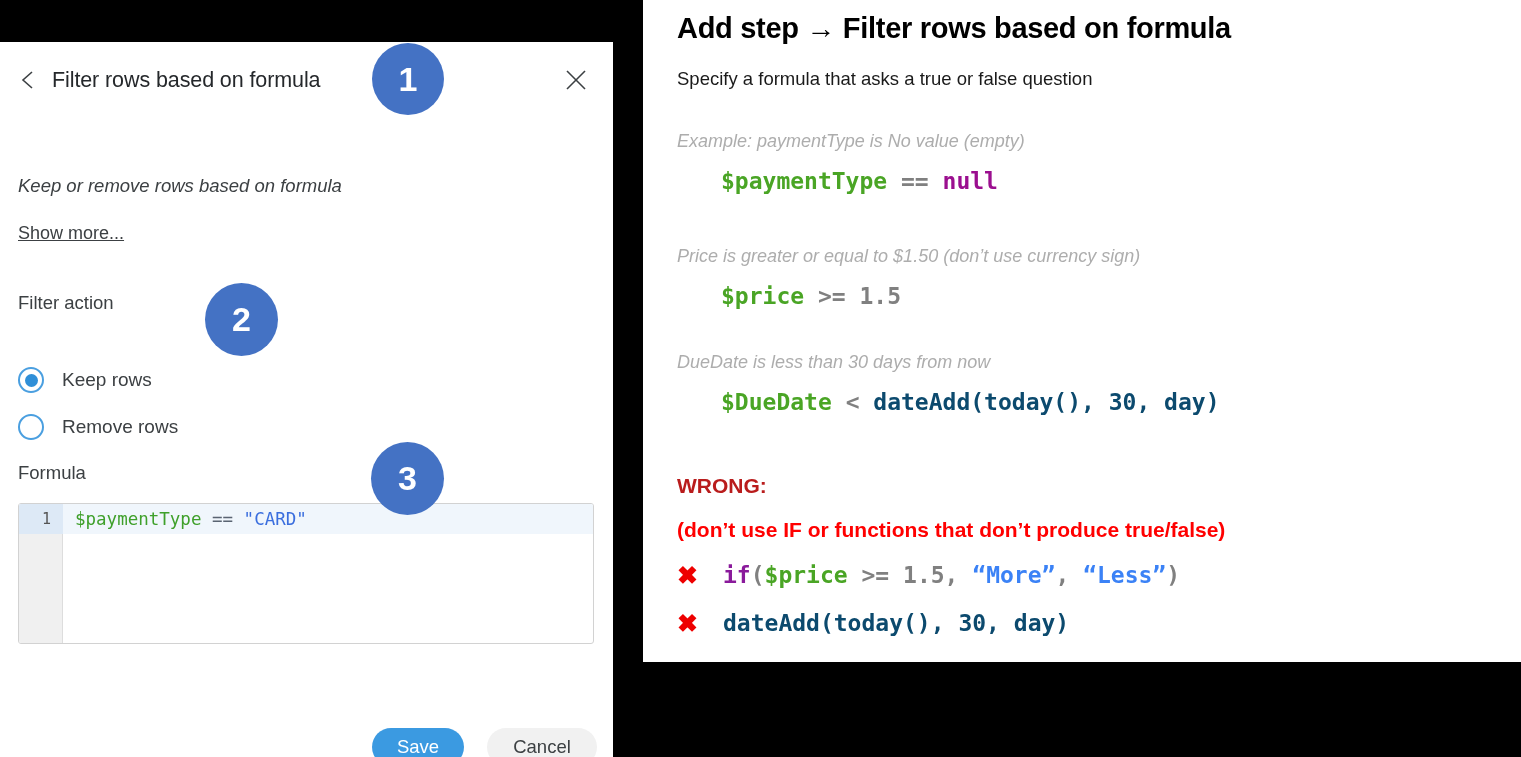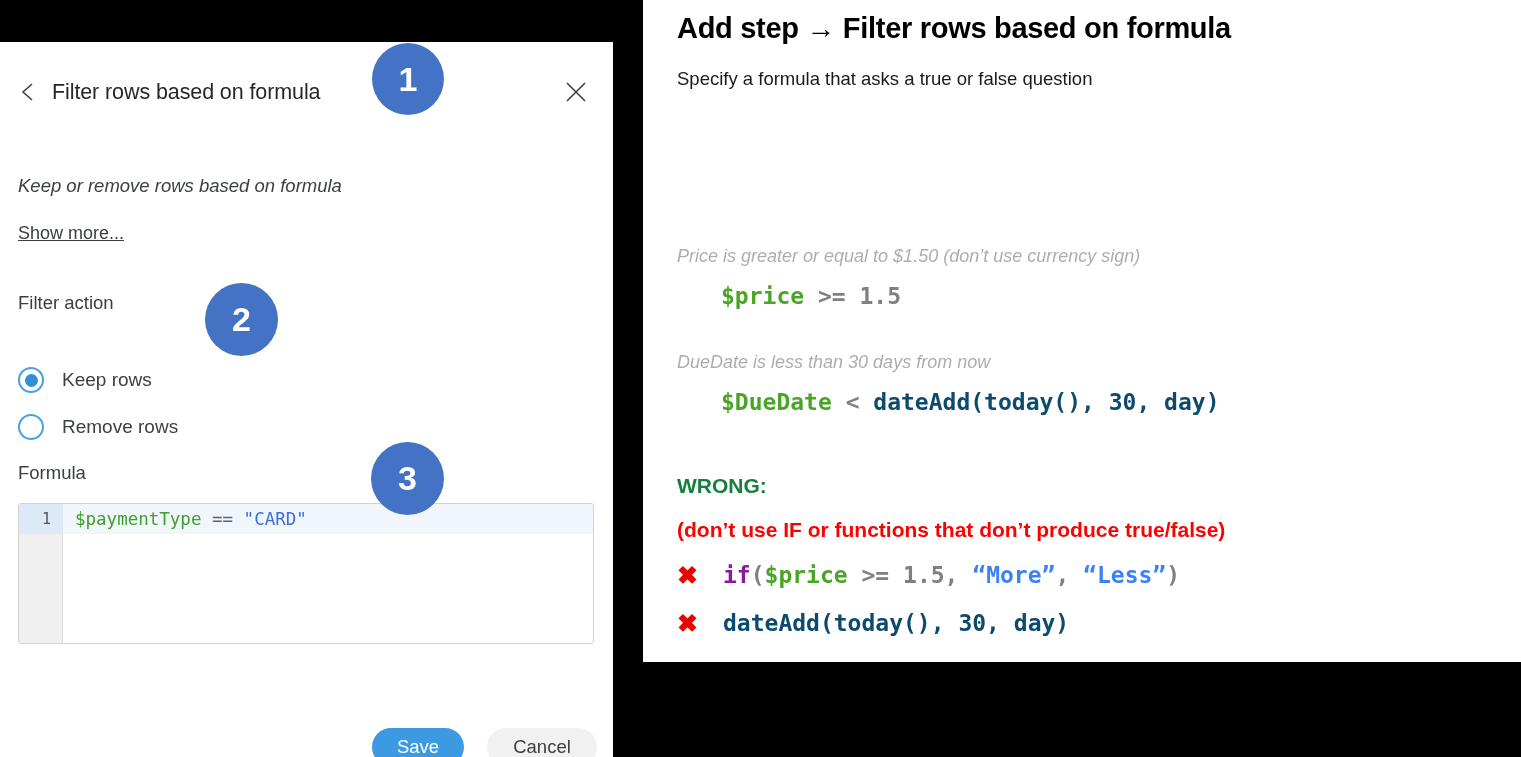--- a/index.html
+++ b/index.html
@@ -23,21 +23,21 @@
     top: 42px;
     width: 613px;
     height: 715px;
     background: #ffffff;
     box-sizing: border-box;
   }
 
   .dialog-header {
     position: absolute;
     left: 0;
-    top: 12px;
+    top: 0;
     width: 613px;
     height: 76px;
     display: flex;
     align-items: center;
   }
   .back-chevron {
     margin-left: 16px;
     width: 24px;
     height: 24px;
     display: flex;
@@ -284,21 +284,21 @@
   #ex-1 { top: 131px; }
   #ex-2 { top: 246px; }
   #ex-3 { top: 352px; }
 
   #wrong-label {
     position: absolute;
     left: 34px;
     top: 474px;
     font-size: 21px;
     font-weight: bold;
-    color: #15803d;
+    color: #b91c1c;
   }
   #wrong-note {
     position: absolute;
     left: 34px;
     top: 518px;
     font-size: 21px;
     font-weight: bold;
     color: #ff0000;
     white-space: nowrap;
   }
@@ -377,20 +377,24 @@
 
 <div class="badge" id="badge-1">1</div>
 <div class="badge" id="badge-2">2</div>
 <div class="badge" id="badge-3">3</div>
 
 <div id="right-panel">
 
   <div id="help-title">Add step → Filter rows based on formula</div>
   <div id="help-subtitle">Specify a formula that asks a true or false question</div>
 
+  <div class="example-block" id="ex-1">
+    <div class="example-caption">Example: paymentType is No value (empty)</div>
+    <div class="example-code"><span class="c-var">$paymentType</span><span class="c-op"> == </span><span class="c-null">null</span></div>
+  </div>
 
   <div class="example-block" id="ex-2">
     <div class="example-caption">Price is greater or equal to $1.50 (don’t use currency sign)</div>
     <div class="example-code"><span class="c-var">$price</span><span class="c-op"> &gt;= </span><span class="c-num">1.5</span></div>
   </div>
 
   <div class="example-block" id="ex-3">
     <div class="example-caption">DueDate is less than 30 days from now</div>
     <div class="example-code"><span class="c-var">$DueDate</span><span class="c-op"> &lt; </span><span class="c-fn">dateAdd(today(), 30, day)</span></div>
   </div>

